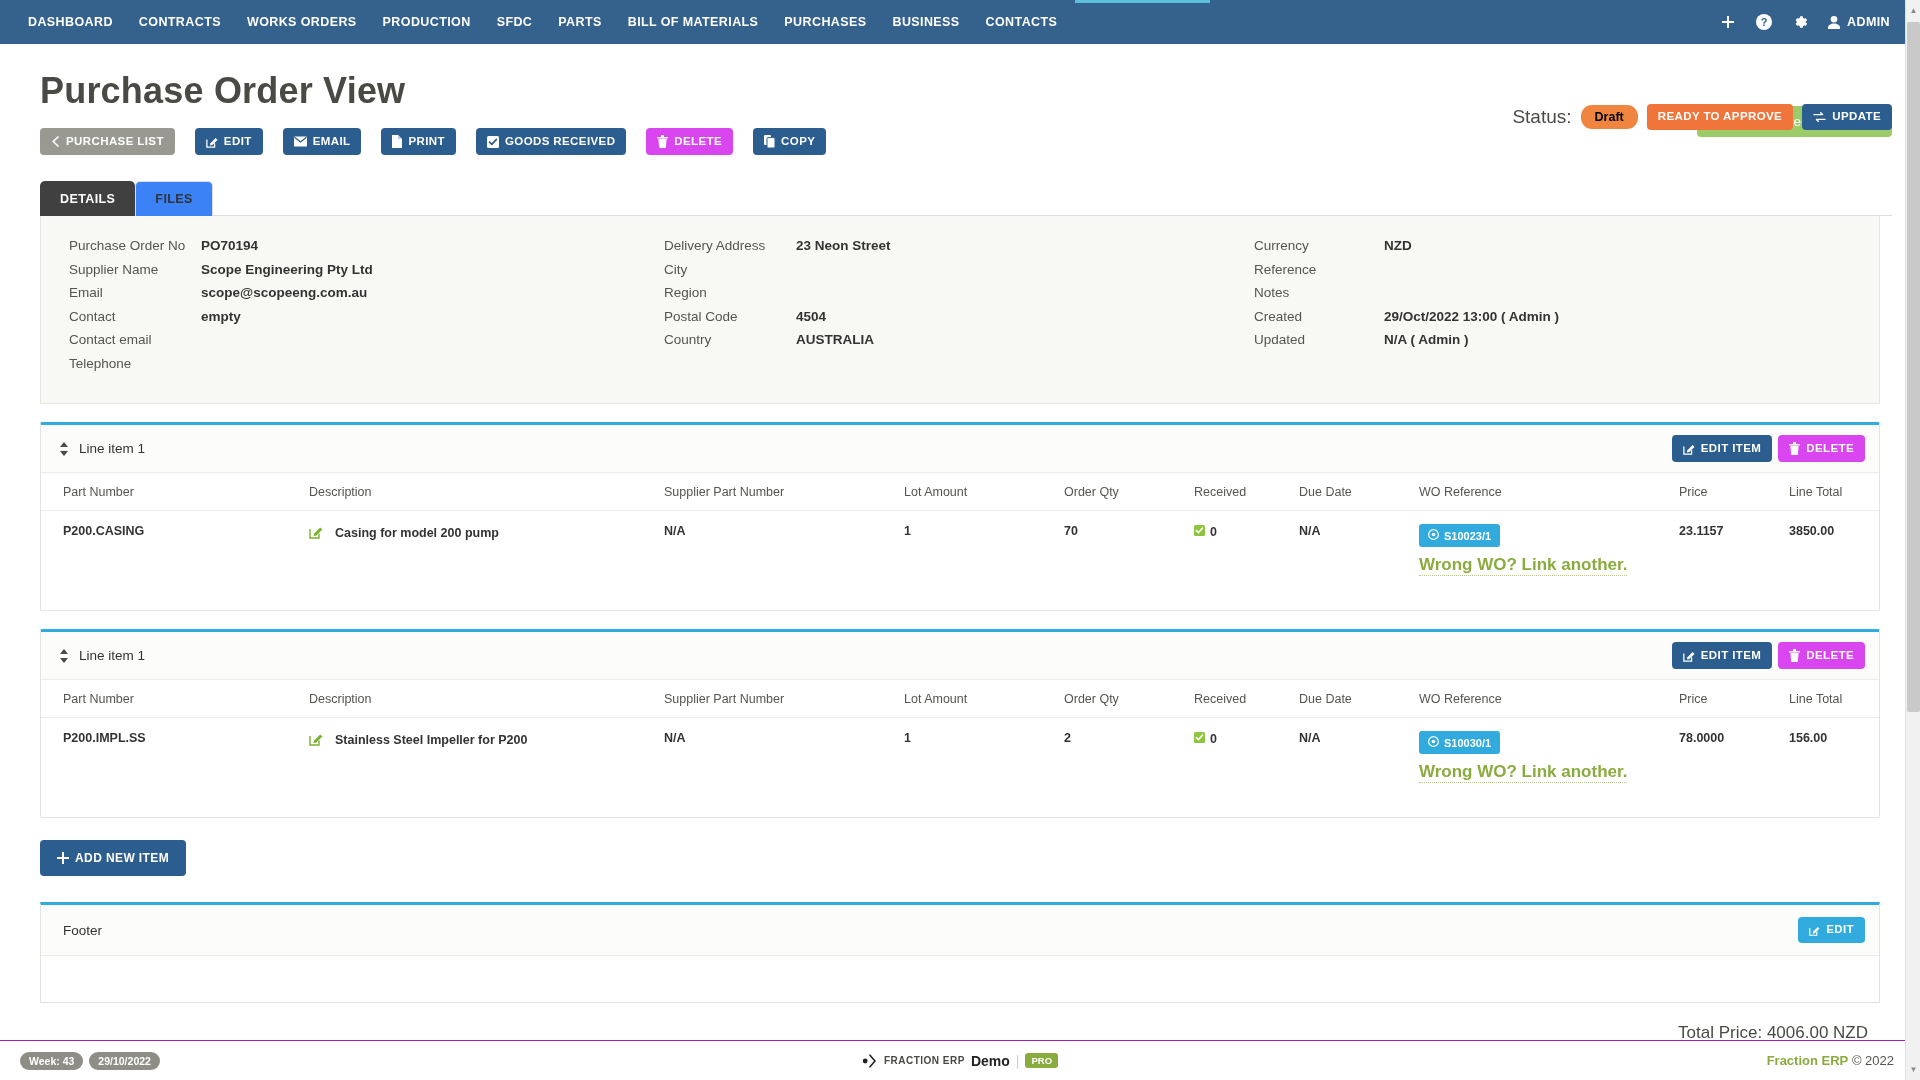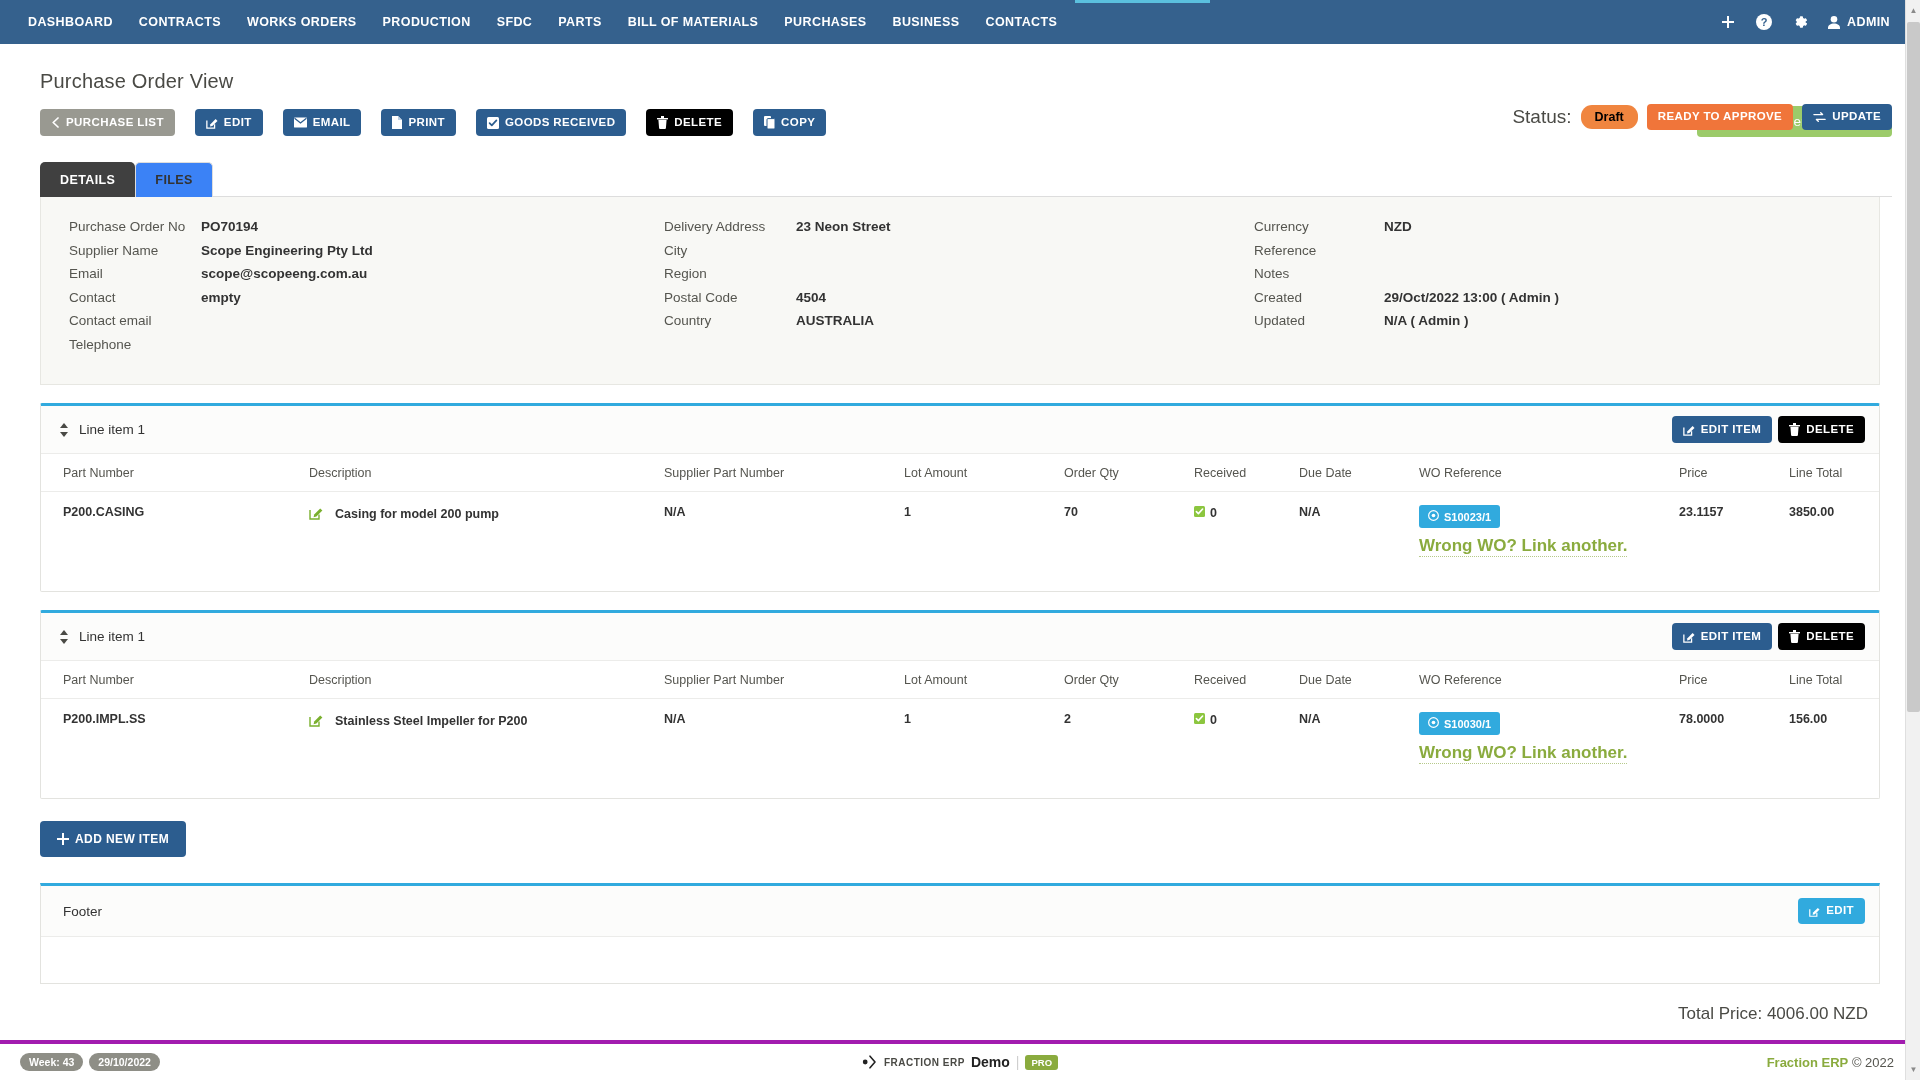--- a/index.html
+++ b/index.html
@@ -47,41 +47,41 @@
     cursor: pointer;
   }
   .nav-accent {
     position: absolute; top: 0; left: 1075px; width: 135px; height: 3px;
     background: #5bc0de;
   }
 
   
   .page { padding: 0 28px; position: relative; height: 1000px; }
   .page-title {
-    font-size: 20px;
-    font-weight: 400;
+    font-size: 36px;
+    font-weight: 700;
     color: #4a4a45;
     padding: 26px 0 16px 12px;
     letter-spacing: .2px;
   }
 
   
   .btn {
     display: inline-flex; align-items: center; gap: 6px;
     font-size: 11.5px; font-weight: 700; letter-spacing: .4px;
     padding: 7px 11px;
     border: none; border-radius: 4px;
     color: #fff; cursor: pointer;
     white-space: nowrap;
     line-height: 1;
     font-family: "Liberation Sans", sans-serif;
   }
   .btn-grey   { background: #999991; }
   .btn-navy   { background: #2c5d8f; }
-  .btn-red    { background: #000000; }
+  .btn-red    { background: #d946ef; }
   .btn-orange { background: #f0753a; }
   .btn-blue   { background: #31aade; }
   .btn svg { display: block; }
 
   .toolbar { display: flex; gap: 20px; padding-left: 12px; }
 
   
   .status-zone {
     position: absolute; right: 28px; top: 60px;
     display: flex; align-items: center; gap: 9px;
@@ -231,21 +231,21 @@
     text-align: right;
     font-size: 17px; color: #4a4a45;
     padding: 20px 24px 0 0;
   }
 
   
   .bottombar {
     position: absolute; left: 0; bottom: 0;
     width: 1920px; height: 40px;
     background: #ffffff;
-    border-top: 4px solid #a21caf;
+    border-top: 1px solid #a21caf;
     display: flex; align-items: center;
     padding: 0 26px 0 20px;
   }
   .chip {
     background: #8e8e86; color: #ffffff;
     font-size: 10.5px; font-weight: 700;
     padding: 3px 9px; border-radius: 9px;
     margin-right: 6px;
   }
   .brand-center {

